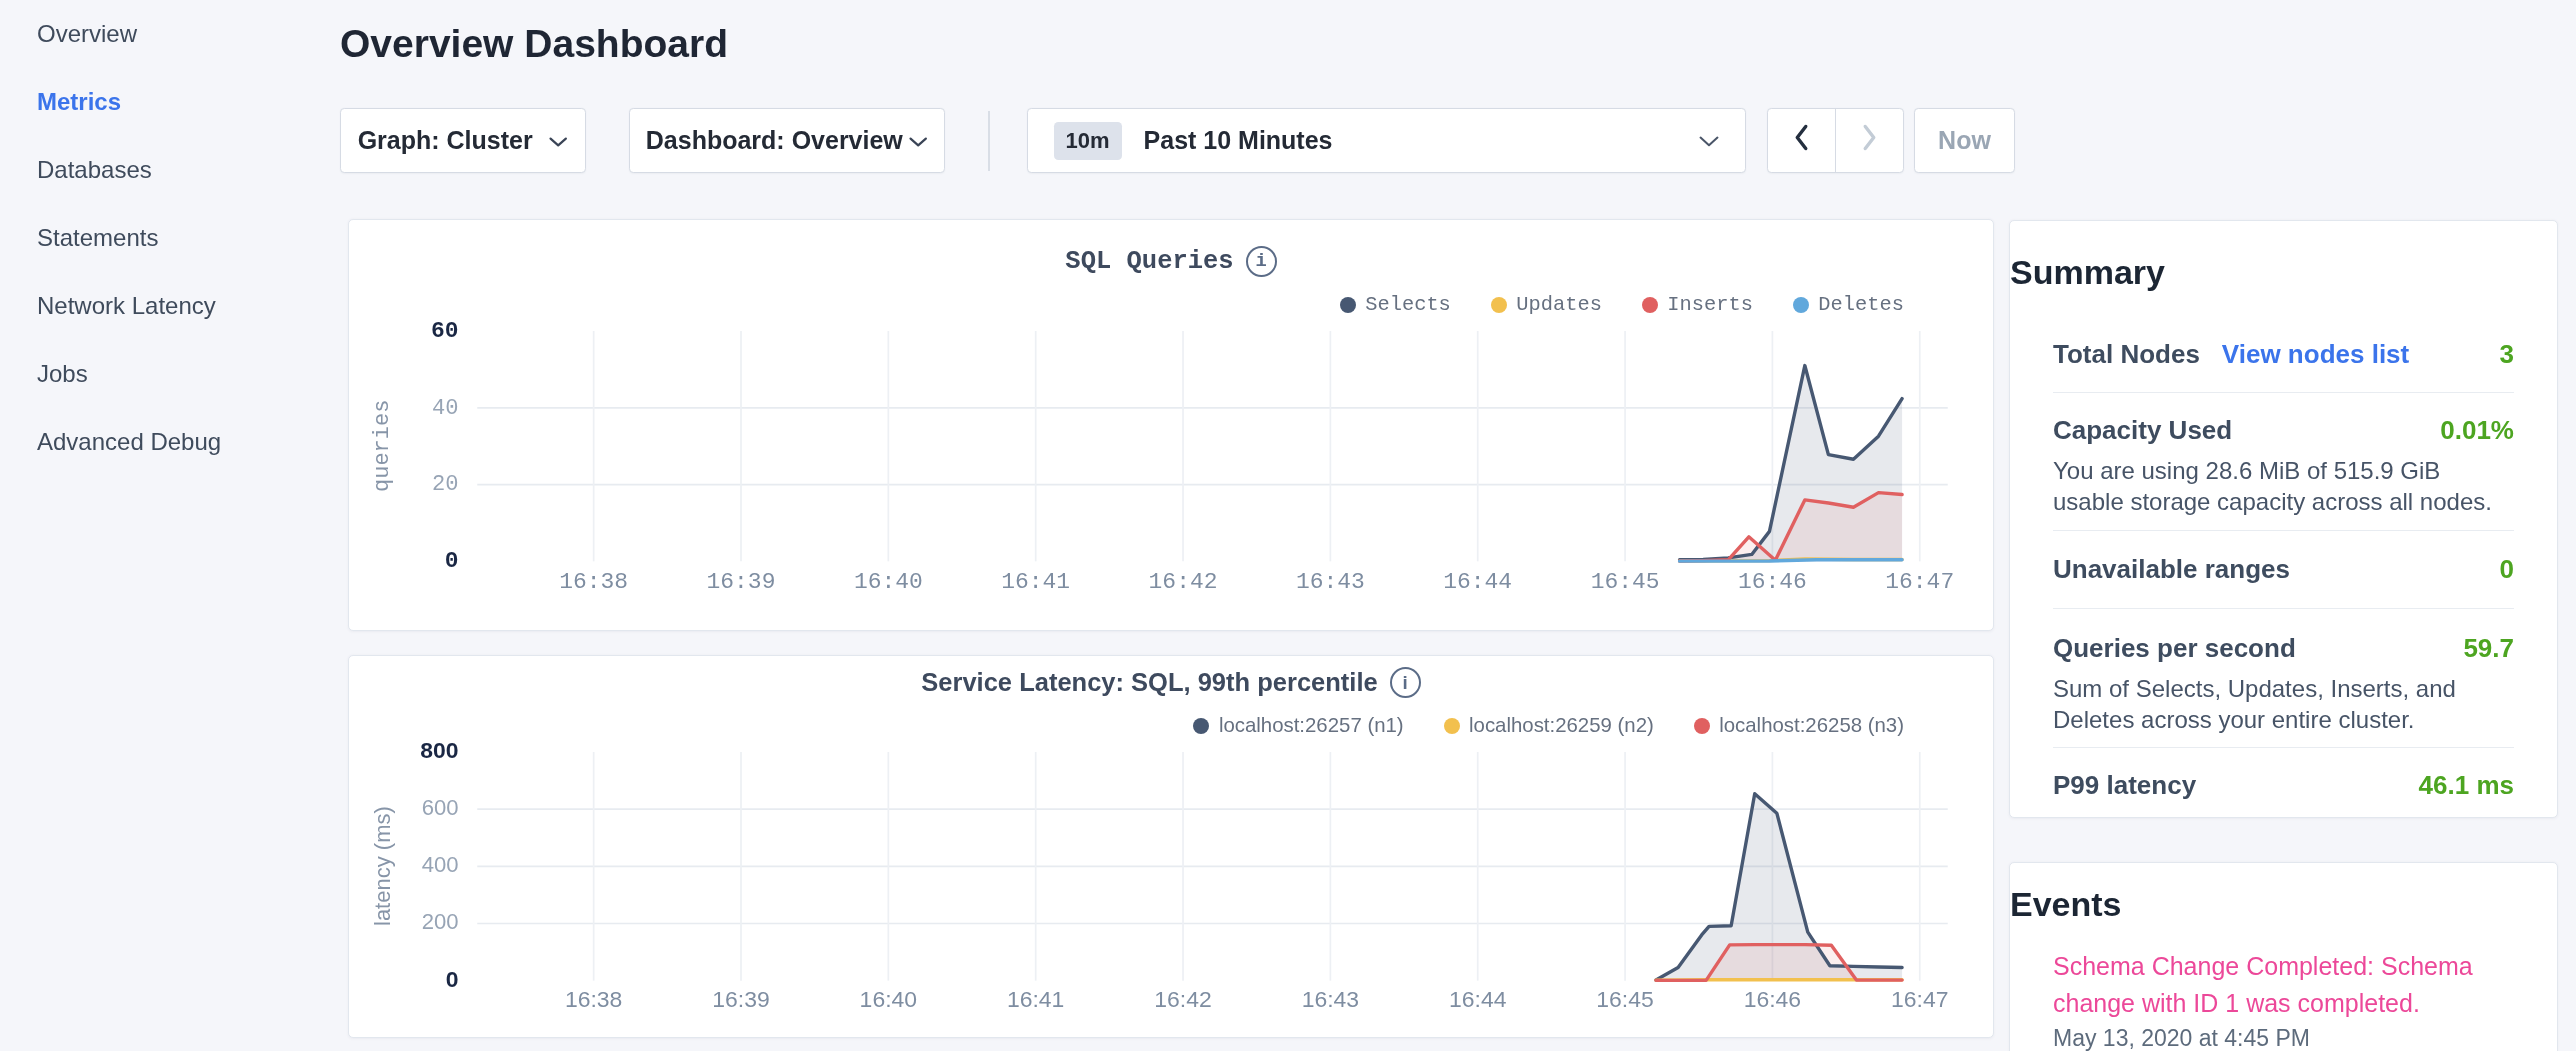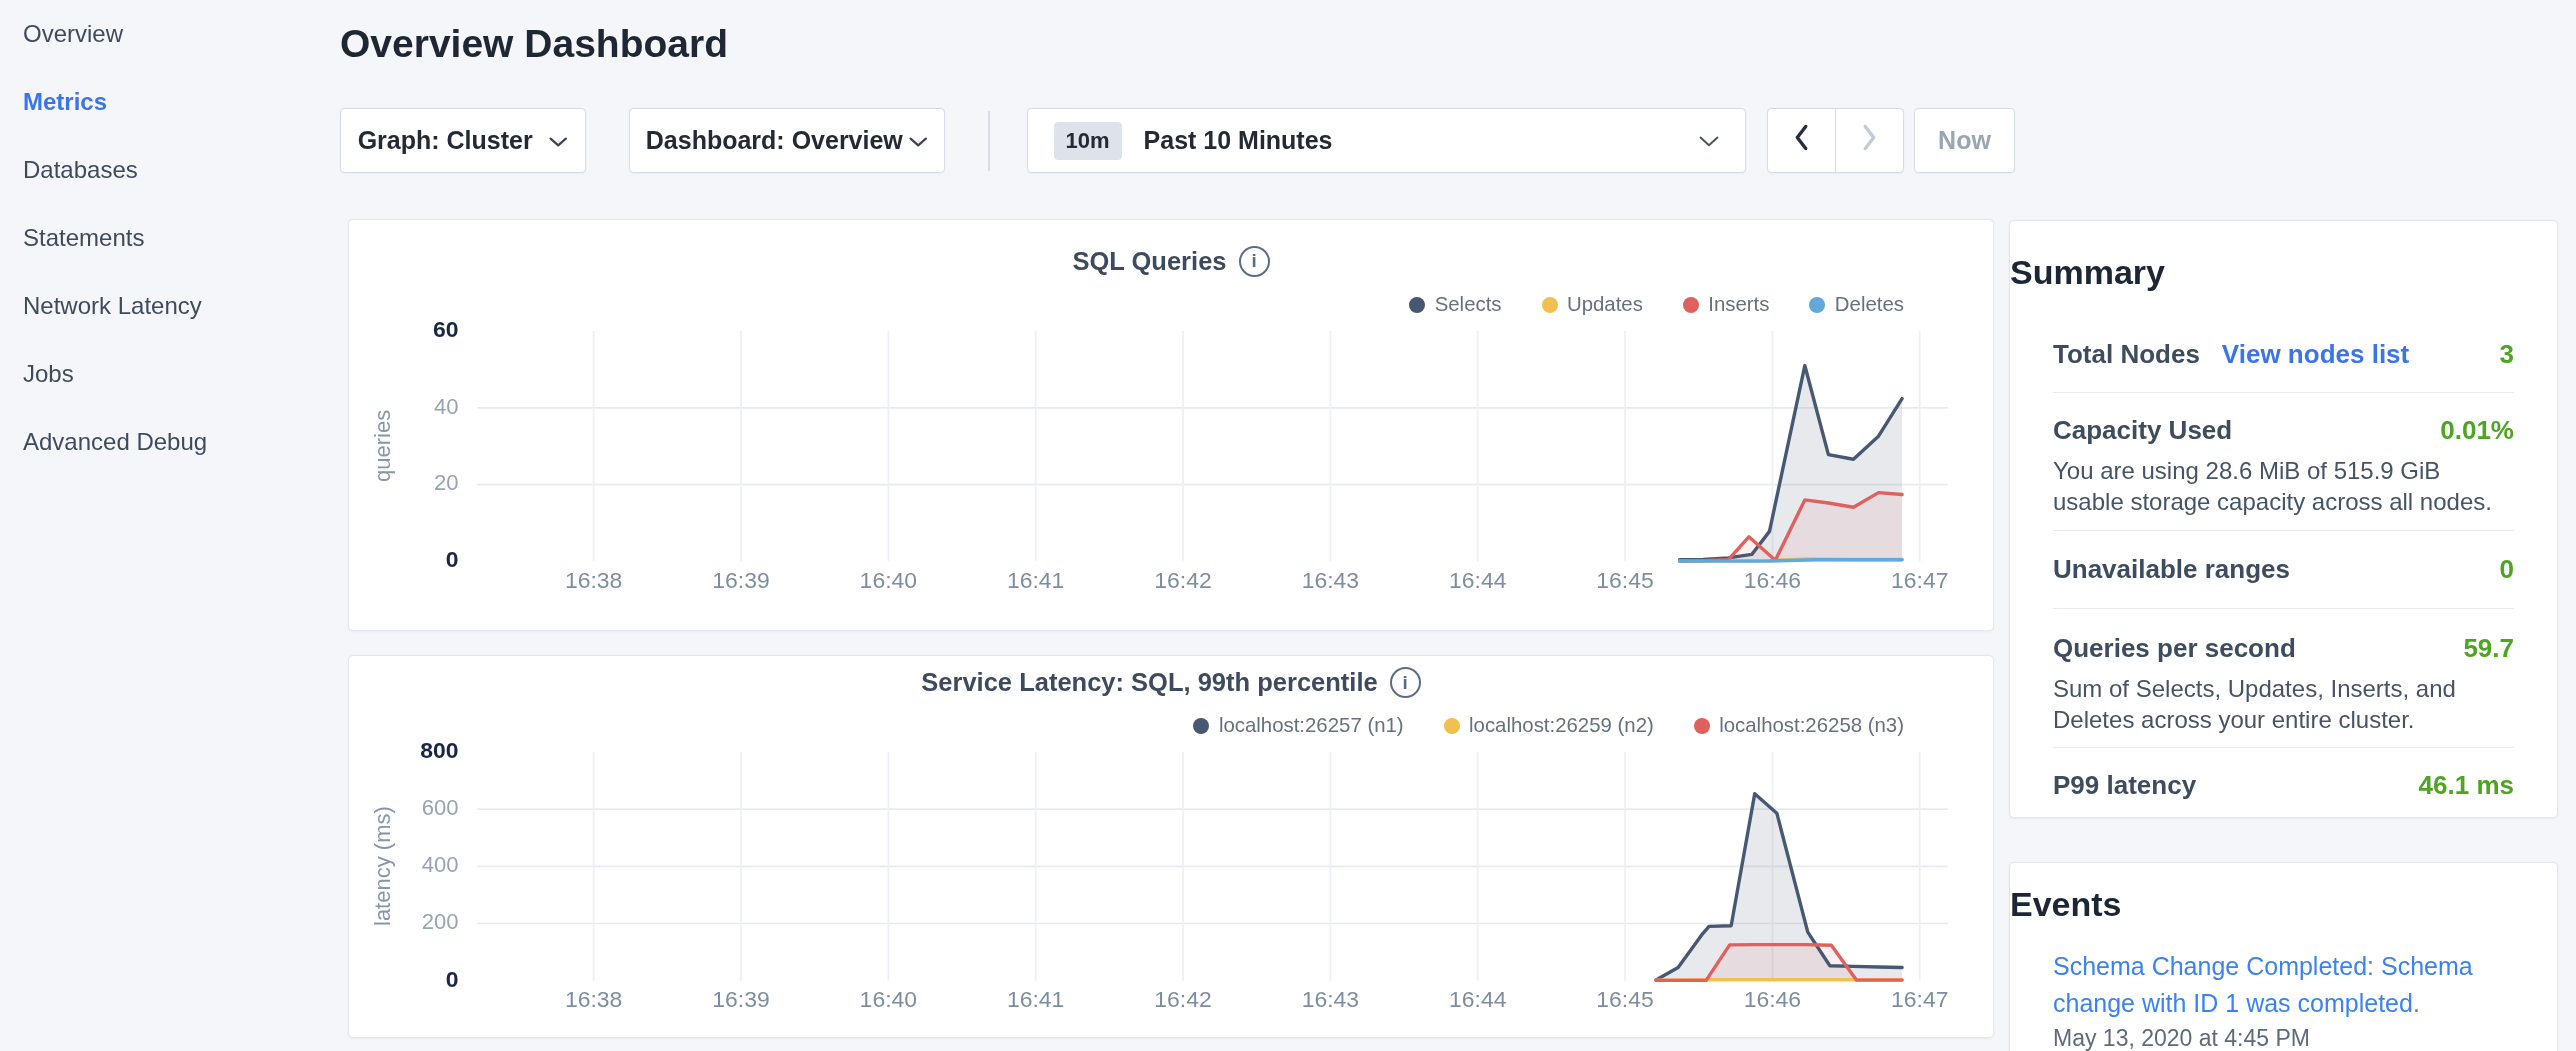--- a/index.html
+++ b/index.html
@@ -6,21 +6,21 @@
   html,body { width:2576px; height:1051px; overflow:hidden; }
   body {
     font-family:"Liberation Sans", sans-serif;
     background:#f5f6fa;
     color:#242a35;
     position:relative;
   }
   .app { position:relative; width:2576px; height:1051px; }
 
   
-  .sidebar { position:absolute; left:0; top:0; width:340px; height:1051px; }
+  .sidebar { position:absolute; left:14px; top:0; width:340px; height:1051px; }
   .nav-item {
     height:68px; display:flex; align-items:center; padding-left:23px;
     font-size:24px; color:#3f4b5c; cursor:pointer;
   }
   .nav-item.active { color:#3b74eb; font-weight:700; }
 
   
   .page-title { position:absolute; left:340px; top:22px; font-size:39px; font-weight:700; color:#1f2634; }
 
   .ctl {
@@ -42,21 +42,21 @@
   .arrow-group { left:1767px; width:137px; padding:0; overflow:hidden; }
   .arrow-half { width:50%; height:100%; display:flex; align-items:center; justify-content:center; }
   .arrow-half:first-child { border-right:0.9px solid #d6dbe4; }
   .now-btn { left:1914px; width:101px; color:#9aa6b4; }
 
   
   .card {
     position:absolute; background:#fff; border:0.9px solid #e2e7ee; border-radius:5.1px;
     box-shadow:0 0.9px 2.6px rgba(60,75,100,.06);
   }
-  #card1 { left:348px; top:219px; width:1646px; height:412px; }
+  #card1 { left:348px; top:219px; width:1646px; height:412px;font-family:Liberation Mono, monospace; }
   #card2 { left:348px; top:655px; width:1646px; height:383px; }
 
   .chart-title-row {
     position:absolute; left:0; right:0; display:flex; align-items:center; justify-content:center; gap:12px;
   }
   #card1 .chart-title-row { top:25.5px; }
   #card2 .chart-title-row { top:11px; }
   .chart-title { font-size:25.5px; font-weight:700; color:#3e4a5e; }
   .info-icon {
     width:31px; height:31px; border:2.1px solid #5b6c87; border-radius:50%;
@@ -100,21 +100,21 @@
   .srow-link { font-size:26px; font-weight:700; color:#3b74eb; margin-left:22px; cursor:pointer; }
   .srow-value { margin-left:auto; font-size:26px; font-weight:700; color:#4da521; }
   .srow-desc { font-size:24px; color:#475467; line-height:31px; margin-top:8.5px; }
   #srow0 { padding:47px 0 22px; }
   #srow1 { padding:22px 0 13.6px; }
   #srow2 { padding:23px 0 23px; }
   #srow3 { padding:24px 0 12.8px; }
   #srow4 { padding:22px 0 25.5px; }
 
   .event-item { padding:0 43px; margin-top:24px; }
-  .event-msg { font-size:25px; color:#3b82f6; line-height:37px; }
+  .event-msg { font-size:25px; color:#ec4899; line-height:37px; }
   .event-time { font-size:23px; color:#5d6b7c; margin-top:3px; }
 </style>
 </head>
 <body>
 
 <div class="app">
 
   <nav class="sidebar">
     <div class="nav-item">Overview</div>
     <div class="nav-item active">Metrics</div>

